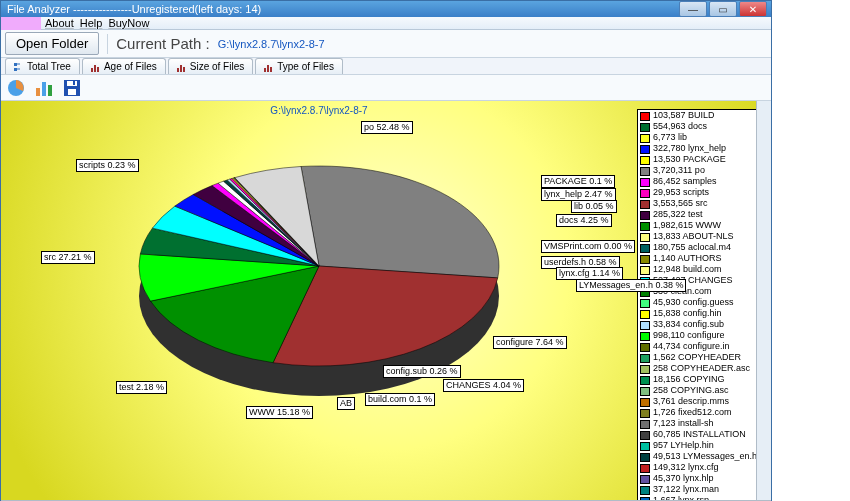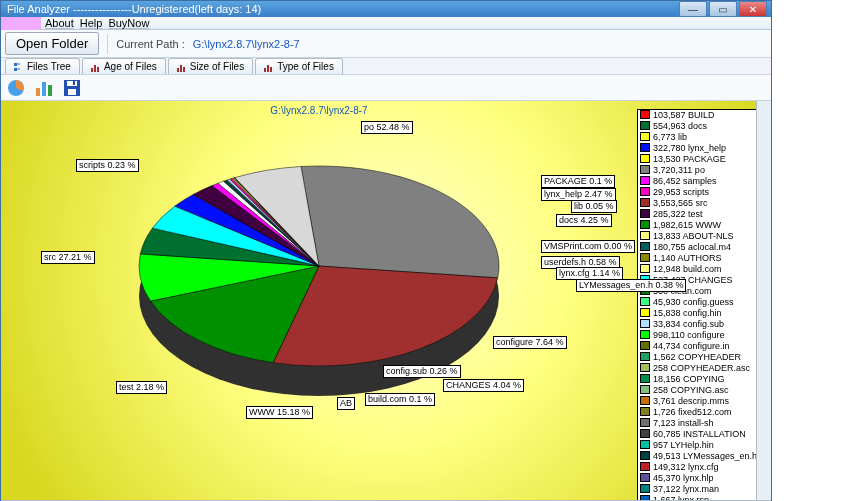--- a/index.html
+++ b/index.html
@@ -7,36 +7,36 @@
   .window { width: 772px; height: 501px; border: 1px solid #3a6ea5; background: #f0abfc; display: flex; flex-direction: column; }
   .titlebar { height: 22px; background: linear-gradient(#5aa4e0,#3a7fc8); display: flex; align-items: center; color: #fff; padding: 0 4px; }
   .titlebar .title { flex: 1; font-size: 11px; padding-left: 2px; }
   .winbtns { display: flex; gap: 2px; }
   .winbtn { width: 28px; height: 16px; border: 1px solid #4a7fb8; background: linear-gradient(#d8e6f4,#a8c6e4); border-radius: 2px; display:flex; align-items:center; justify-content:center; font-size:10px; color:#333; }
   .winbtn.close { background: linear-gradient(#e88,#c33); color:#fff; }
   .menubar { height: 18px; background: linear-gradient(#f5f9fd,#e4eef8); border-bottom:1px solid #b8c8d8; display:flex; align-items:center; padding:0 4px; gap:6px; font-size:11px;margin-left:40px; }
   .menubar span { text-decoration: underline; text-decoration-color: rgba(0,0,0,0.2); }
   .toolbar1 { height: 28px; border-bottom:1px solid #c8d4e0; display:flex; align-items:center; padding:2px 4px; gap:8px; background:#f7fafd; }
   .btn-open { padding:3px 10px; border:1px solid #9aa8b8; background:linear-gradient(#fff,#e0e8f0); border-radius:2px; font-size:13px; }
-  .cur-path-lbl { font-size:11px; color:#444; }
+  .cur-path-lbl { font-size:15px; color:#444; }
   .cur-path-val { font-size:11px; color:#1557c0; }
   .tabbar { height: 22px; border-bottom:1px solid #c8d4e0; display:flex; align-items:flex-end; padding:0 4px; gap:0; background:#f0f4fa; font-size:10px; }
   .tab { padding:2px 8px; border:1px solid #b0bcc8; border-bottom:none; background:linear-gradient(#fff,#e6eef6); margin-right:2px; border-radius:3px 3px 0 0; display:flex; align-items:center; gap:3px; }
   .tab.active { background:#fff; border-color:#8aa0b8; font-weight:bold; }
   .tab .ticon { width:10px; height:10px; }
   .toolbar2 { height: 26px; border-bottom:1px solid #c8d4e0; display:flex; align-items:center; padding:2px 4px; gap:6px; background:#f7fafd; }
   .tbtn { width:22px; height:22px; display:flex; align-items:center; justify-content:center; }
   .content { flex:1; position:relative; background: radial-gradient(circle at 50% 40%, #ffffd0 0%, #ffff80 40%, #d8d820 90%); display:flex; }
   .chart-area { flex:1; position:relative; }
   .chart-title { position:absolute; top:4px; left:50%; transform:translateX(-50%); color:#1557c0; font-size:10px; }
   .chart-svg { position:absolute; top:20px; left:50%; transform:translateX(-50%); }
   .callouts { position:absolute; inset:0; pointer-events:none; }
   .callout { position:absolute; background:#fff; border:1px solid #000; padding:0 2px; font-size:9px; line-height:11px; white-space:nowrap; pointer-events:auto; }
   .legend { width:128px; margin: 8px 6px 8px 0; border:1px solid #000; background:#fff; overflow-y:auto; font-size:9px; line-height:11px; }
-  .legend-row { display:flex; align-items:flex-start; gap:3px; padding:0 2px; }
+  .legend-row { display:flex; align-items:flex-end; gap:3px; padding:0 2px; }
   .legend-sw { width:10px; height:9px; flex:0 0 10px; border:1px solid #000; }
   .legend-txt { white-space:nowrap; overflow:hidden; text-overflow:clip; }
   .scrollbar-x { position:absolute; left:0; right:0; bottom:0; height:15px; background:#e6eef6; border-top:1px solid #b0bcc8; }
   .scrollbar-y { position:absolute; top:0; bottom:15px; right:0; width:15px; background:#e6eef6; border-left:1px solid #b0bcc8; }
 </style>
 </head>
 <body>
 
 <div class="window">
 
@@ -63,21 +63,21 @@
   </div>
 
   <div class="tabbar">
     <div class="tab">
       <svg class="ticon" viewBox="0 0 10 10">
           <rect x="0" y="1" width="3" height="3" fill="#3070c0"></rect>
           <rect x="0" y="6" width="3" height="3" fill="#3070c0"></rect>
           <line x1="3" y1="2" x2="6" y2="2" stroke="#3070c0"></line>
           <line x1="3" y1="7" x2="6" y2="7" stroke="#3070c0"></line>
         </svg>
-      <span>Files Tree</span>
+      <span>Total Tree</span>
     </div>
     <div class="tab">
       <svg class="ticon" viewBox="0 0 10 10">
           <rect x="0" y="6" width="2" height="4" fill="#a03030"></rect>
           <rect x="3" y="3" width="2" height="7" fill="#a03030"></rect>
           <rect x="6" y="5" width="2" height="5" fill="#a03030"></rect>
         </svg>
       <span>Age of Files</span>
     </div>
     <div class="tab">

